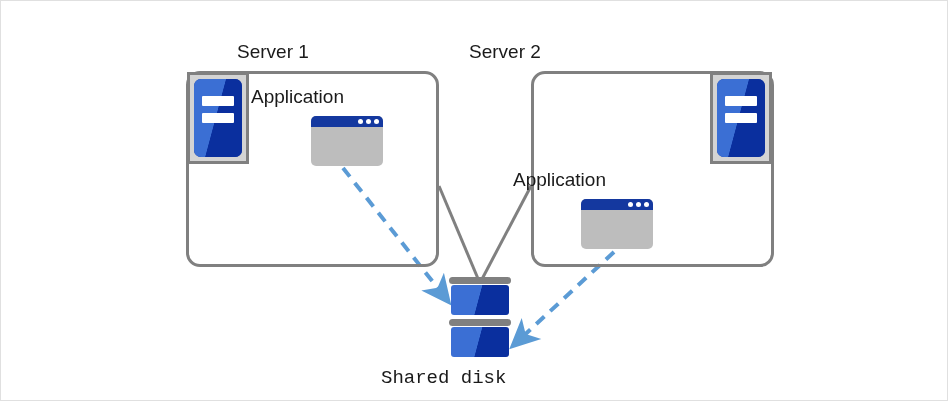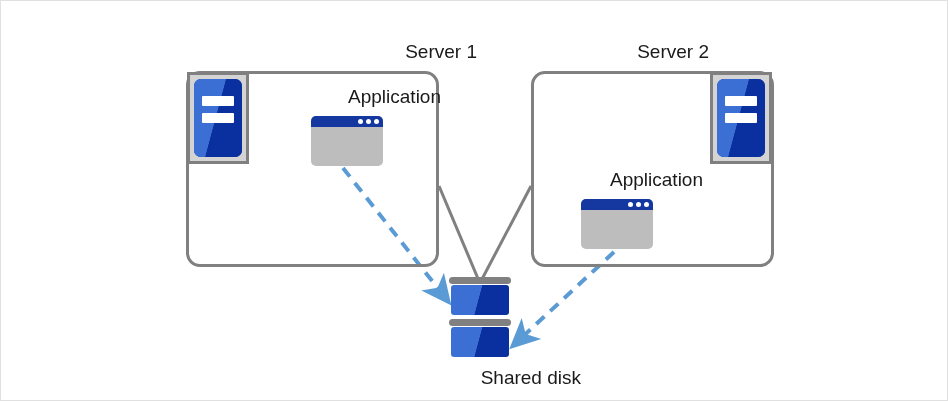--- a/index.html
+++ b/index.html
@@ -23,27 +23,27 @@
     top: 0;
     width: 948px;
     height: 401px;
   }
   .label {
     position: absolute;
     font-family: "Liberation Sans", sans-serif;
     font-size: 19px;
     color: #1a1a1a;
     white-space: nowrap;
-    text-align: right;
+    text-align: left;
   }
   #server1-label { left: 236px; top: 40px; width: 240px; }
   #server2-label { left: 468px; top: 40px; width: 240px; }
   #app1-label   { left: 250px; top: 85px;  width: 190px; }
   #app2-label   { left: 512px; top: 168px; width: 190px; }
-  #disk-label   { left: 394px; top: 366px; width: 186px; }
+  #disk-label   { left: 380px; top: 366px; width: 186px; font-family: Liberation Mono, monospace; }
 
   
   .server-box {
     position: absolute;
     border: 3px solid #808080;
     border-radius: 14px;
     background: transparent;
     box-sizing: border-box;
   }
   #server1-box { left: 185px; top: 70px;  width: 253px; height: 196px; }

